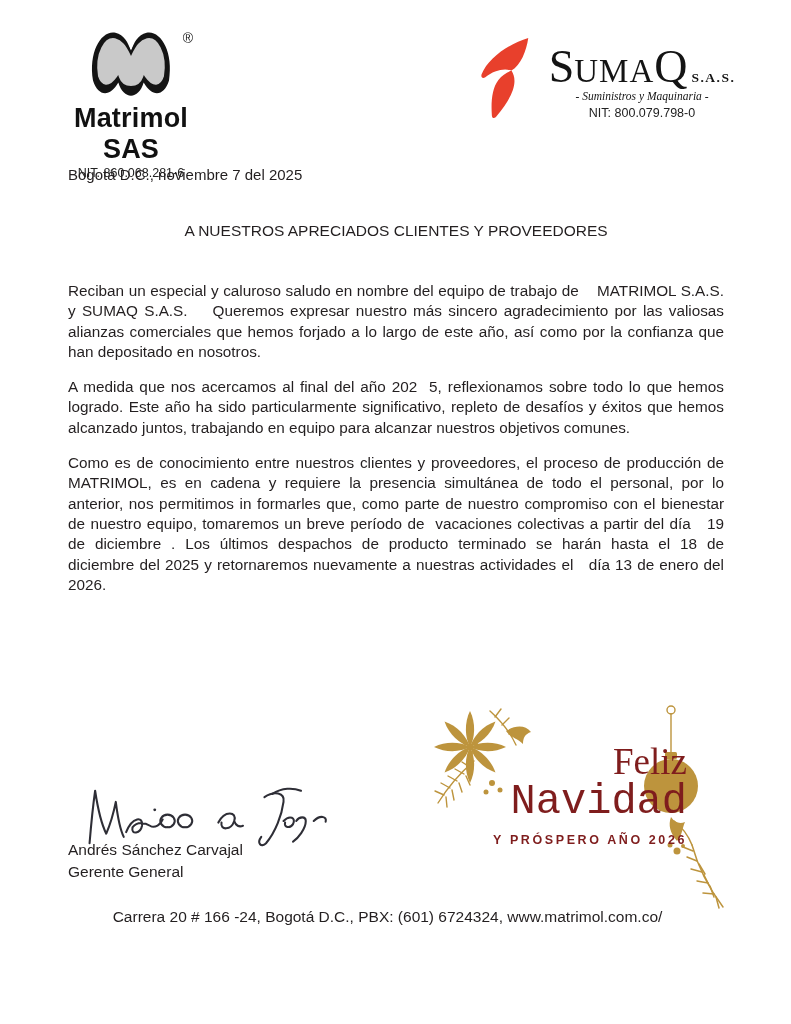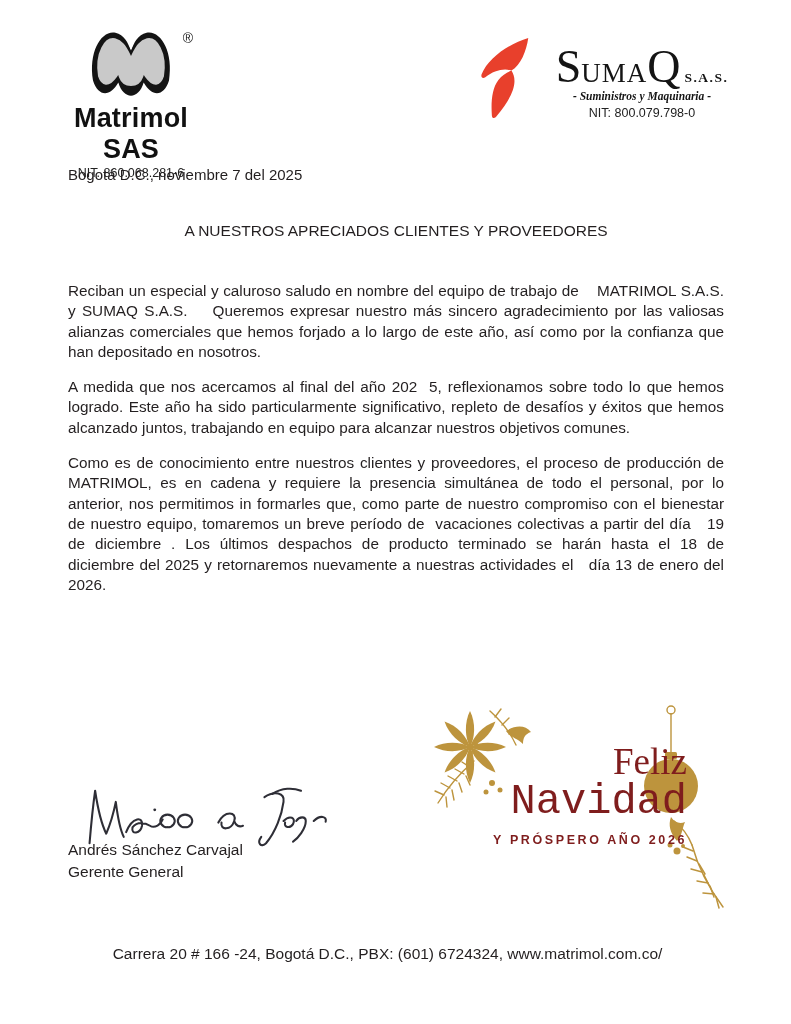--- a/index.html
+++ b/index.html
@@ -13,23 +13,23 @@
   .matrimol .m-graphic { position:relative; width:100px; height:76px; margin:0 auto; }
   .matrimol .reg-mark { position:absolute; right:14px; top:4px; font-size:14px; color:#1a1a1a; }
   .matrimol-name { font-size:27px; font-weight:bold; color:#111; letter-spacing:0.2px; margin-top:1px; }
   .matrimol-nit { font-size:12.5px; color:#222; margin-top:1px; }
 
   .sumaq { position:absolute; left:476px; top:34px; width:274px; height:100px; }
   .sumaq-icon { position:absolute; left:0; top:2px; }
   .sumaq-text { position:absolute; left:60px; top:12px; width:212px; text-align:center; }
   .sumaq-word { font-family:"Liberation Serif", serif; color:#141414; line-height:0.92; white-space:nowrap; }
   .s-big { font-size:46px; }
-  .s-mid { font-size:27px; letter-spacing:1px; }
+  .s-mid { font-size:33px; letter-spacing:1px; }
   .s-suffix { font-size:13.5px; font-weight:bold; letter-spacing:1.5px; margin-left:4px; }
-  .sumaq-tagline { font-family:"Liberation Serif", serif; font-style:italic; font-weight:bold;
+  .sumaq-tagline { font-family:"Liberation Serif", serif; font-style:italic; font-weight:normal;
                    font-size:11.5px; color:#141414; margin-top:2px; }
   .sumaq-nit { font-size:12.5px; color:#222; margin-top:4px; }
 
   
   .date-line { position:absolute; left:68px; top:166px; font-size:15px; }
   .heading   { position:absolute; left:68px; top:222px; width:656px; text-align:center; font-size:15.5px; }
   .body-text { position:absolute; left:68px; top:281px; width:656px; font-size:15.3px; line-height:20.3px; }
   .body-text p { margin:0 0 15px 0; text-align:justify; white-space:pre-wrap; }
 
   
@@ -39,21 +39,21 @@
   .card-line1 { font-family:"Liberation Serif", serif; font-size:37px; line-height:1.0; }
   .card-line2 { font-family:Liberation Mono, monospace; font-size:42px; line-height:1.05; }
   .card-line3 { font-size:12.5px; font-weight:bold; letter-spacing:2.6px; margin-top:9px; white-space:nowrap; }
 
   
   .sig-scribble { position:absolute; left:58px; top:786px; }
   .sig-name  { position:absolute; left:68px; top:841px; font-size:15.5px; }
   .sig-title { position:absolute; left:68px; top:863px; font-size:15.5px; }
 
   
-  .footer { position:absolute; left:0; top:908px; width:775px; text-align:center; font-size:15.5px;margin-top:37px; }
+  .footer { position:absolute; left:0; top:908px; width:775px; text-align:center; font-size:15.5px; }
 </style>
 </head>
 <body>
 
 <div class="page">
 
   <div class="matrimol">
     <div class="m-graphic">
       <svg width="100" height="76" viewBox="0 0 100 78">
         <path d="M11,56 C6,26 20,4 34,7 C43,9 47,17 50,26 C53,17 57,9 66,7 C80,4 94,26 89,56

